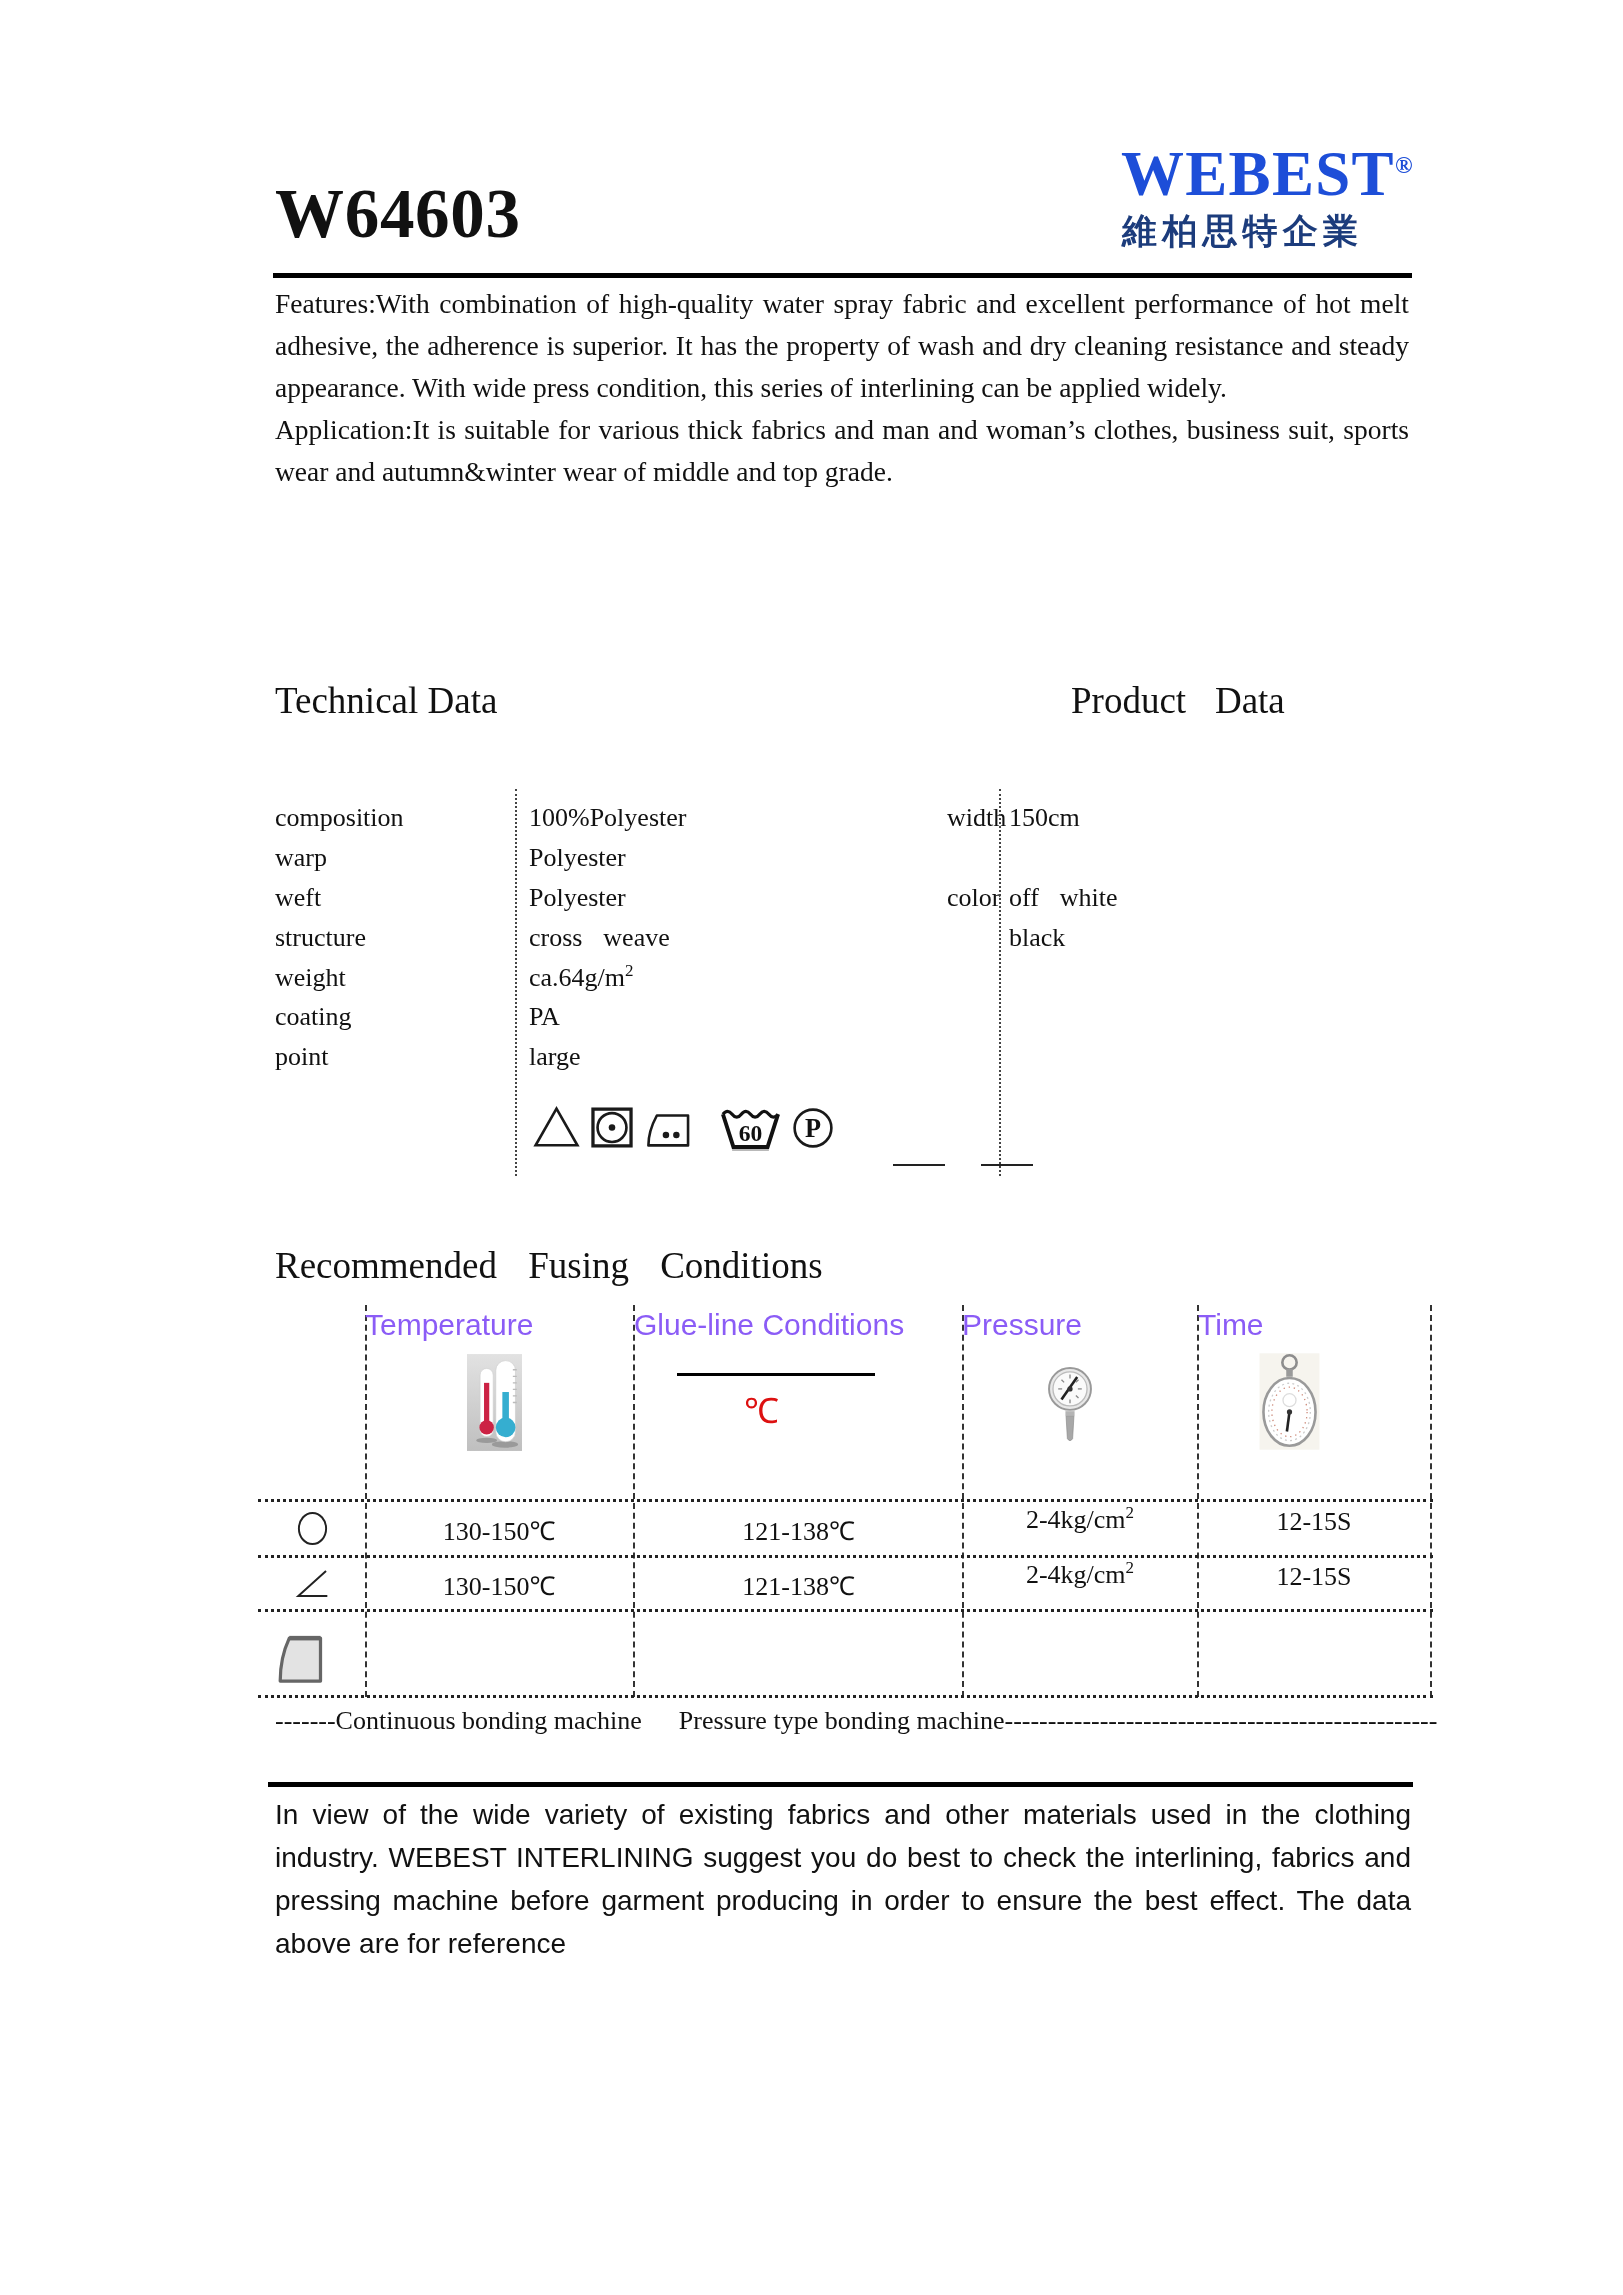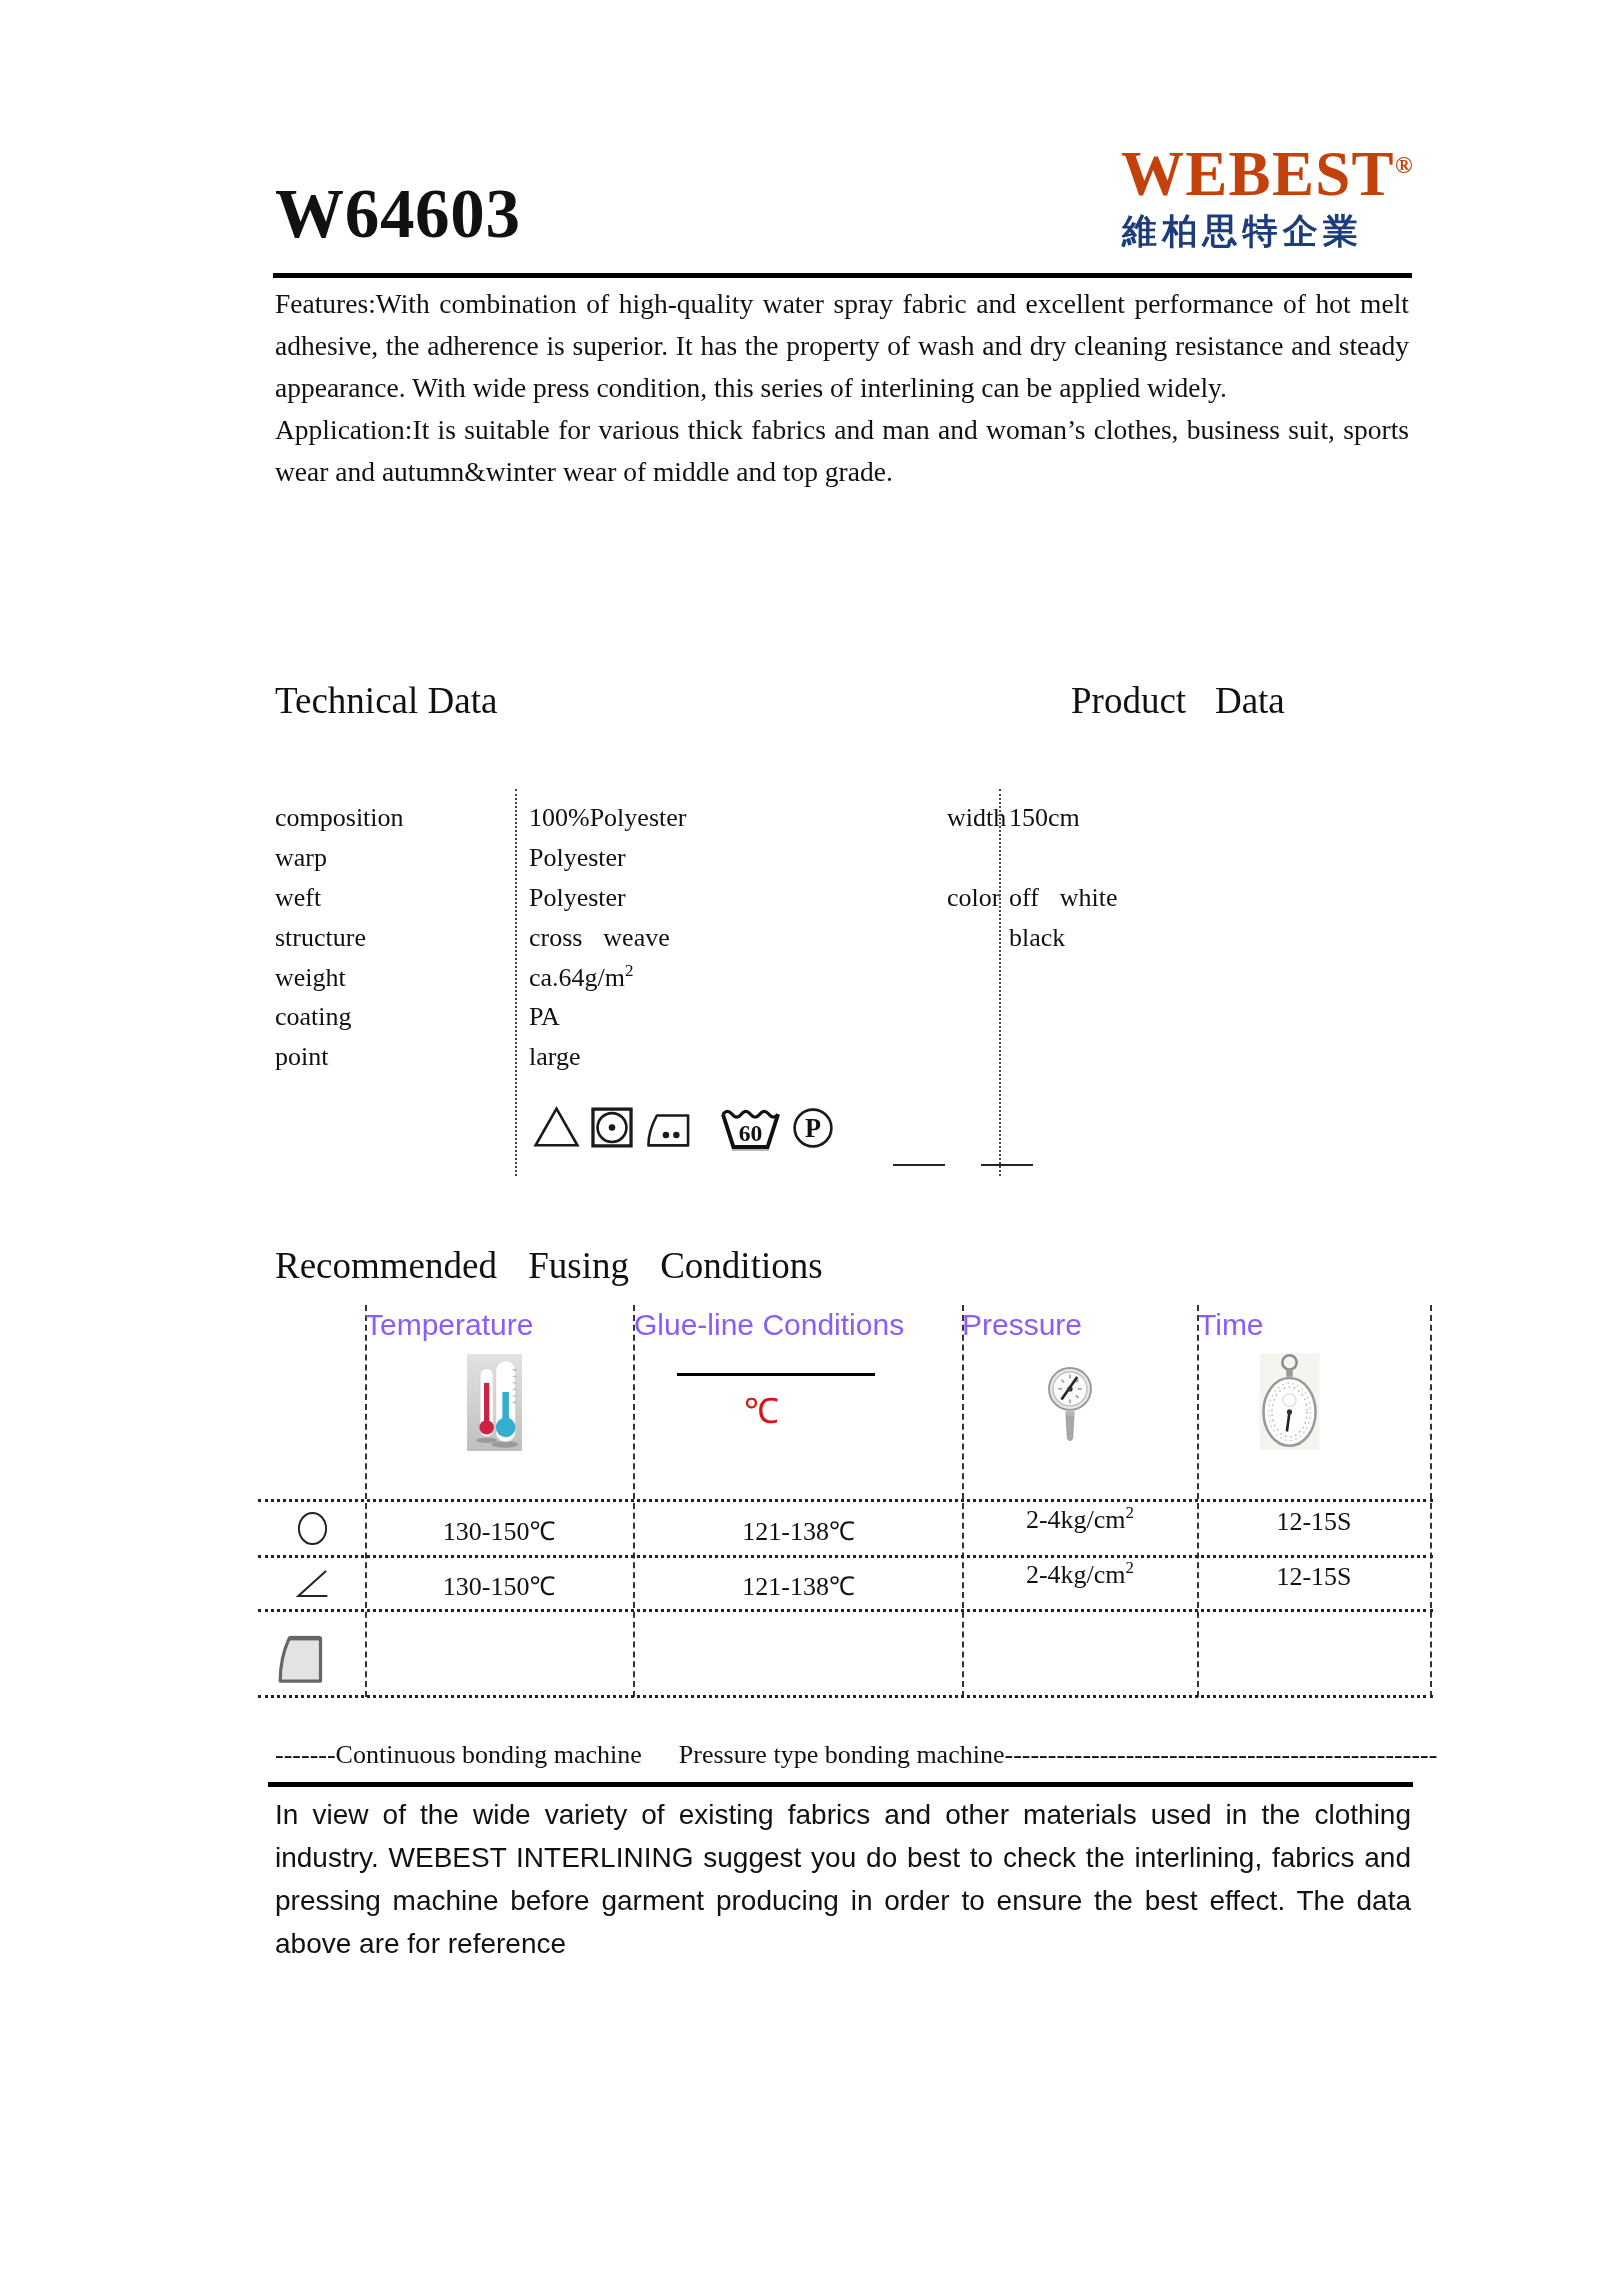--- a/index.html
+++ b/index.html
@@ -2,21 +2,21 @@
 <html style="font-size:10.5px"><head>
 <meta charset="utf-8">
 <style>
   html,body{margin:0;padding:0;background:#ffffff;}
   #page{position:relative;width:1623px;height:2295px;background:#ffffff;overflow:hidden;
         font-family:"Liberation Serif", serif;color:#111;}
   .abs{position:absolute;}
 
   
   .doc-title{left:275px;top:175px;font-size:69px;font-weight:700;letter-spacing:0.7px;}
-  .brand{left:1121px;top:143px;font-size:63px;font-weight:700;color:#c2410c;letter-spacing:1.3px;line-height:1;}
+  .brand{left:1121px;top:143px;font-size:63px;font-weight:700;color:#1d4ed8;letter-spacing:1.3px;line-height:1;}
   .brand sup{font-size:23.6px;vertical-align:super;}
   .brand-cn{left:1122px;top:208px;font-size:35px;font-weight:700;color:#1c3c7c;letter-spacing:5.2px;
             font-family:"DejaVu Sans", sans-serif;}
   .rule{background:#000;}
   .rule-top{left:273px;top:273px;width:1139px;height:4.6px;}
 
   
   .intro{left:275px;top:283px;width:1134px;font-size:27.5px;line-height:42px;text-align:justify;}
   .intro p{margin:0;}
 
@@ -37,21 +37,21 @@
   .sig-line{position:absolute;height:2px;background:#222;}
 
   
   .vdash{border-left:2px dashed #333;width:0;}
   .hdot{border-top:3.3px dotted #222;height:0;}
   .fcol-h{position:absolute;font-family:"Liberation Sans", sans-serif;font-size:30px;color:#8b5cf6;
           text-align:left;}
   .fcell{position:absolute;font-size:26px;text-align:center;white-space:nowrap;}
   .glue-underline{left:677px;top:1373px;width:198px;height:2.6px;background:#000;}
   .celsius{left:744px;top:1386px;font-size:35px;color:#dd1111;}
-  .caption{left:275px;top:1706px;font-size:26px;white-space:nowrap;margin-top:34px;}
+  .caption{left:275px;top:1706px;font-size:26px;white-space:nowrap;}
   .cap-gap{display:inline-block;width:37px;}
 
   
   .rule-bottom{left:268px;top:1782px;width:1145px;height:5.2px;}
   .footnote{left:275px;top:1793px;width:1136px;font-family:"Liberation Sans", sans-serif;
             font-size:28px;line-height:43px;text-align:justify;}
 </style>
 </head>
 <body>
 

